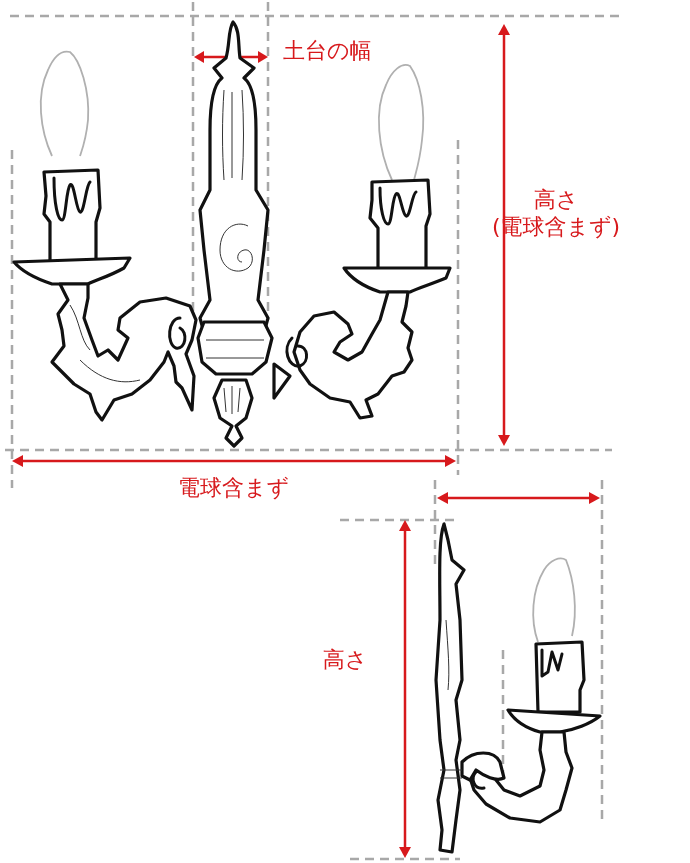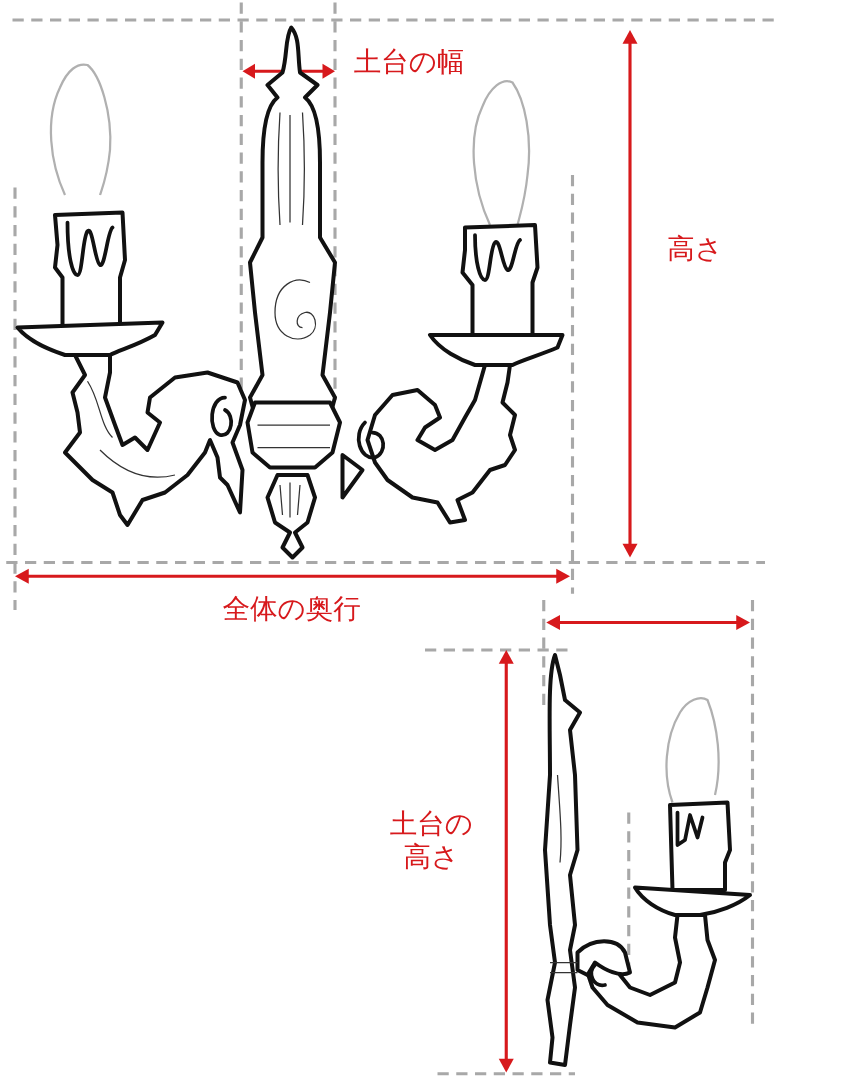--- a/index.html
+++ b/index.html
@@ -115,22 +115,22 @@
     <path class="ink" d="M444,524 C438,540 440,580 440,620 L436,680 L440,740 L444,770 L438,800 L442,830 L440,850 L452,852 L456,820 L460,790 L456,760 L460,740 L456,700 L462,680 L460,620 L456,584 L464,570 L452,560 L448,540 Z"></path>
     <path class="thin" d="M446,620 C448,650 450,670 448,690 M440,770 L462,770 M440,778 L462,778"></path>
   </g>
 </svg>
 
   
   <div class="lbl" style="left:283px; top:37px;">土台の幅</div>
 
   <div class="lbl" style="left:476px; top:186px; width:160px;">
     <div>高さ</div>
+    <div>(電球含まず)</div>
   </div>
 
-  <div class="lbl" style="left:178px; top:474px;">全体の奥行</div>
+  <div class="lbl" style="left:178px; top:474px;">電球含まず</div>
 
 
   <div class="lbl" style="left:300px; top:646px; width:90px;">
-    <div>土台の</div>
     <div>高さ</div>
   </div>
 </div>
 
 </body></html>

